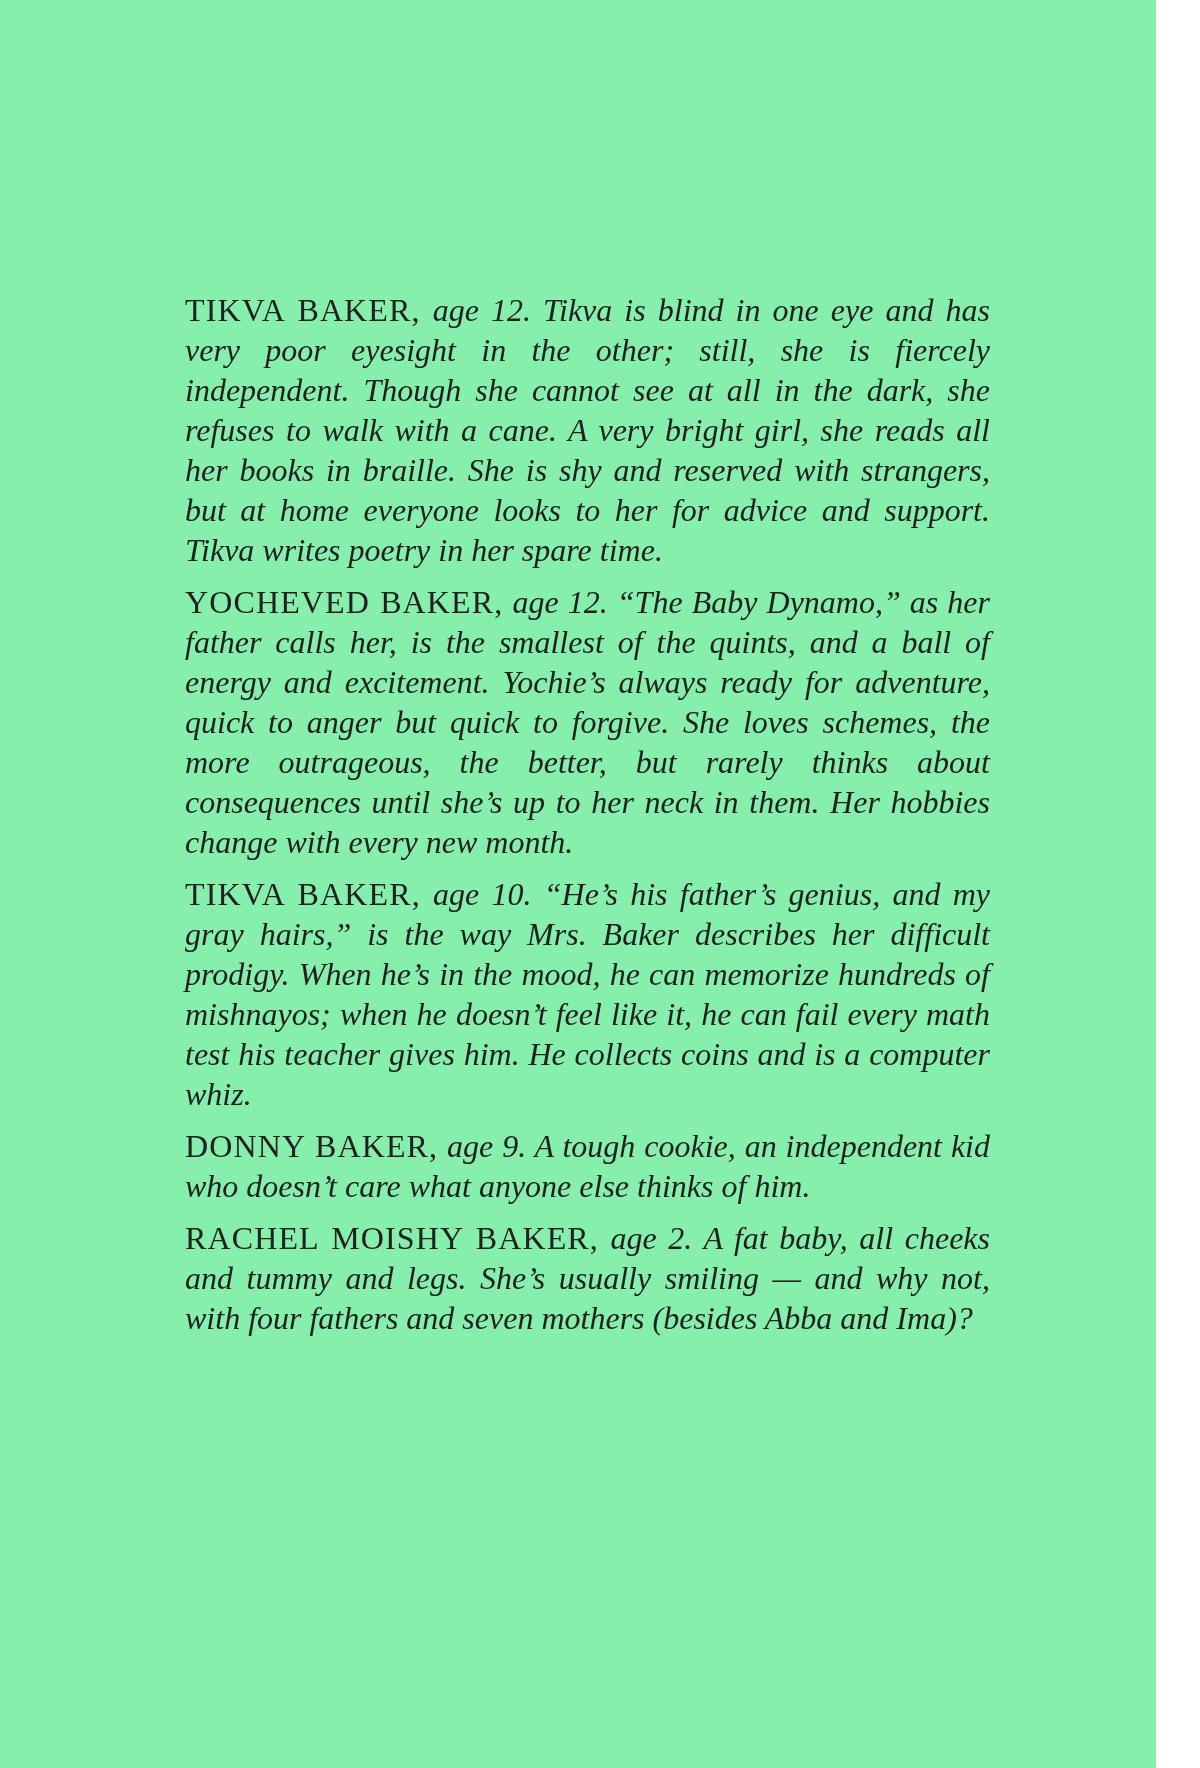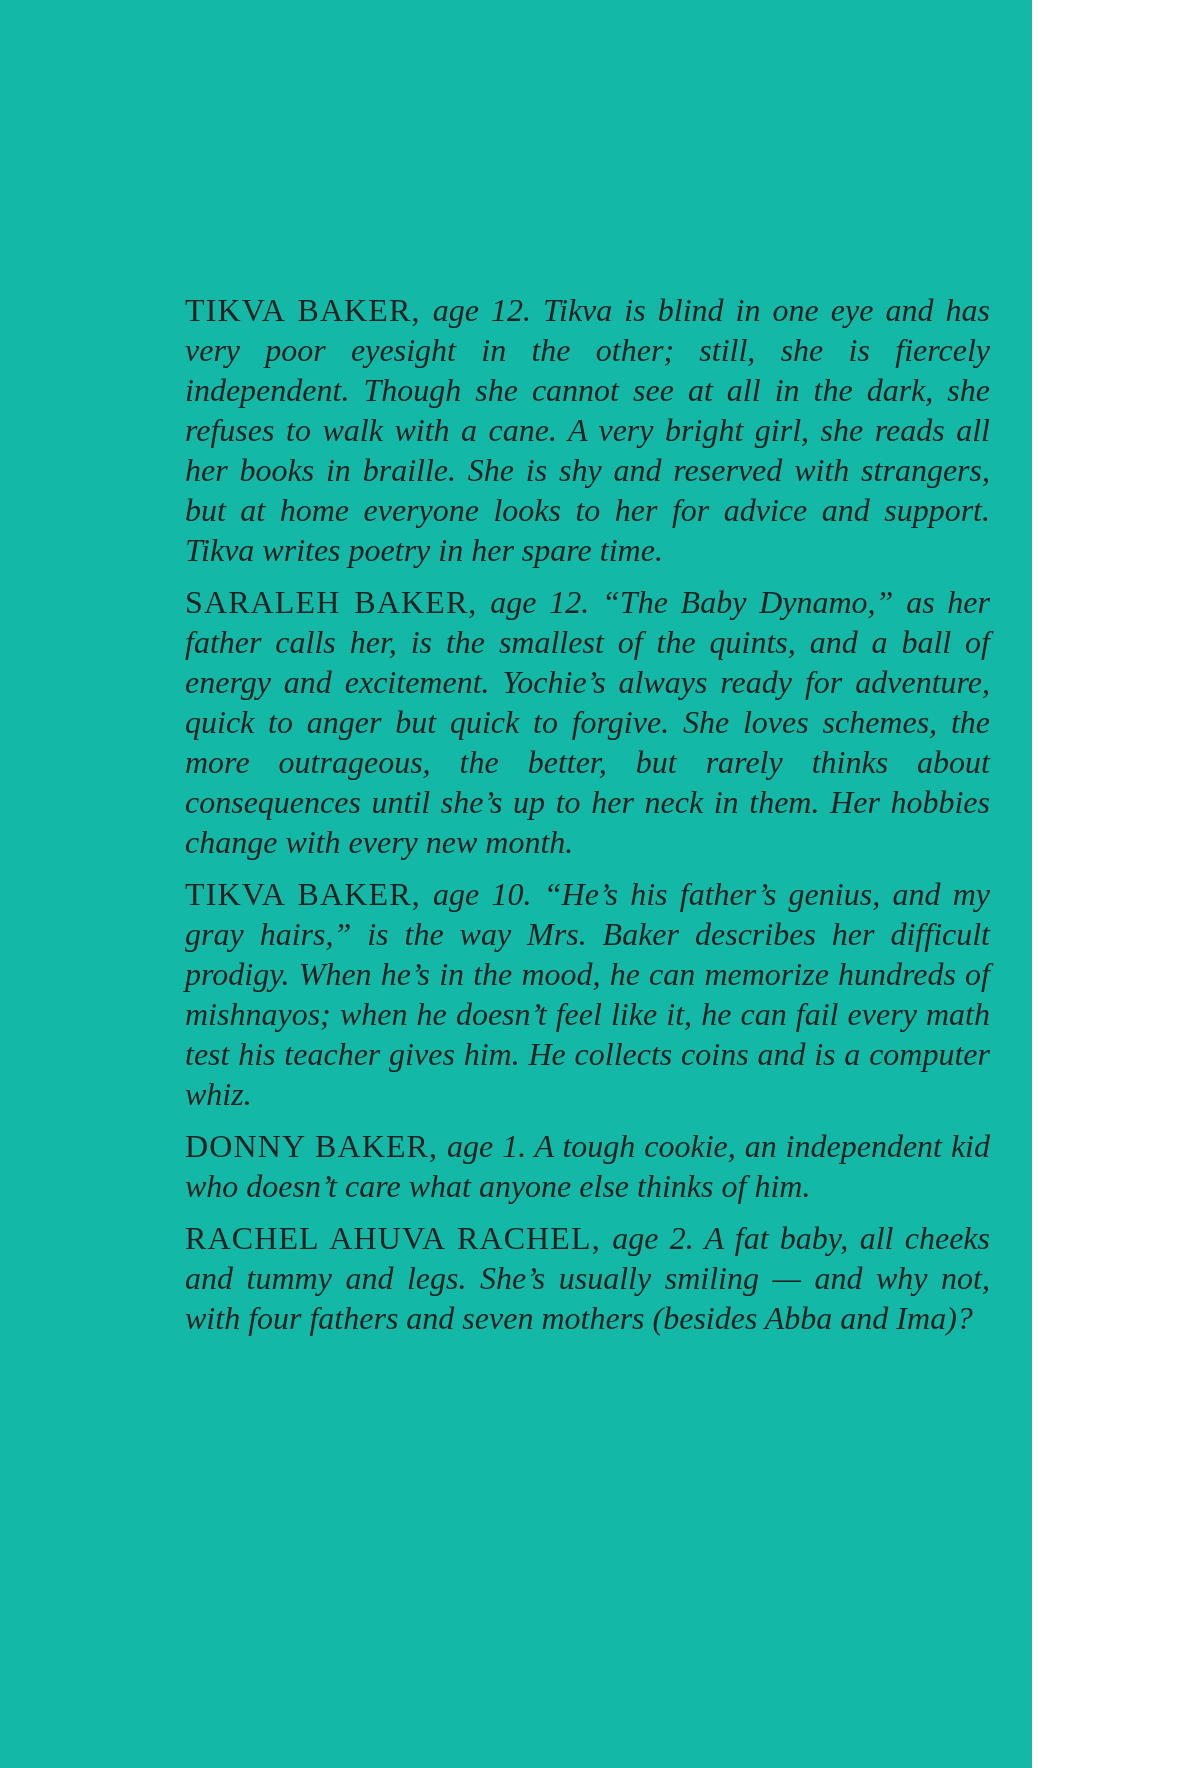--- a/index.html
+++ b/index.html
@@ -2,23 +2,23 @@
 <html><head>
 <meta charset="utf-8">
 <style>
   html, body {
     margin: 0;
     padding: 0;
     background: #ffffff;
   }
   .page {
     position: relative;
-    width: 1032px;
+    width: 1156px;
     height: 1768px;
-    background: #14b8a6;
+    background: #86efac;
     overflow: hidden;
   }
   .text-block {
     position: absolute;
     left: 185px;
     top: 290px;
     width: 805px;
     font-family: "Liberation Serif", serif;
     font-style: italic;
     font-size: 32px;
@@ -41,39 +41,39 @@
 <div class="page">
   <div class="text-block">
 
     <p class="entry">
       <span class="char-name">TIKVA BAKER,</span>
       <span class="char-age">age 12.</span>
       <span class="char-desc">Tikva is blind in one eye and has very poor eyesight in the other; still, she is fiercely independent. Though she cannot see at all in the dark, she refuses to walk with a cane. A very bright girl, she reads all her books in braille. She is shy and reserved with strangers, but at home everyone looks to her for advice and support. Tikva writes poetry in her spare time.</span>
     </p>
 
     <p class="entry">
-      <span class="char-name">SARALEH BAKER,</span>
+      <span class="char-name">YOCHEVED BAKER,</span>
       <span class="char-age">age 12.</span>
       <span class="char-desc">“The Baby Dynamo,” as her father calls her, is the smallest of the quints, and a ball of energy and excitement. Yochie’s always ready for adventure, quick to anger but quick to forgive. She loves schemes, the more outrageous, the better, but rarely thinks about consequences until she’s up to her neck in them. Her hobbies change with every new month.</span>
     </p>
 
     <p class="entry">
       <span class="char-name">TIKVA BAKER,</span>
       <span class="char-age">age 10.</span>
       <span class="char-desc">“He’s his father’s genius, and my gray hairs,” is the way Mrs. Baker describes her difficult prodigy. When he’s in the mood, he can memorize hundreds of mishnayos; when he doesn’t feel like it, he can fail every math test his teacher gives him. He collects coins and is a computer whiz.</span>
     </p>
 
 
     <p class="entry">
       <span class="char-name">DONNY BAKER,</span>
-      <span class="char-age">age 1.</span>
+      <span class="char-age">age 9.</span>
       <span class="char-desc">A tough cookie, an independent kid who doesn’t care what anyone else thinks of him.</span>
     </p>
 
 
     <p class="entry">
-      <span class="char-name">RACHEL AHUVA RACHEL,</span>
+      <span class="char-name">RACHEL MOISHY BAKER,</span>
       <span class="char-age">age 2.</span>
       <span class="char-desc">A fat baby, all cheeks and tummy and legs. She’s usually smiling — and why not, with four fathers and seven mothers (besides Abba and Ima)?</span>
     </p>
 
   </div>
 </div>
 
 </body></html>

